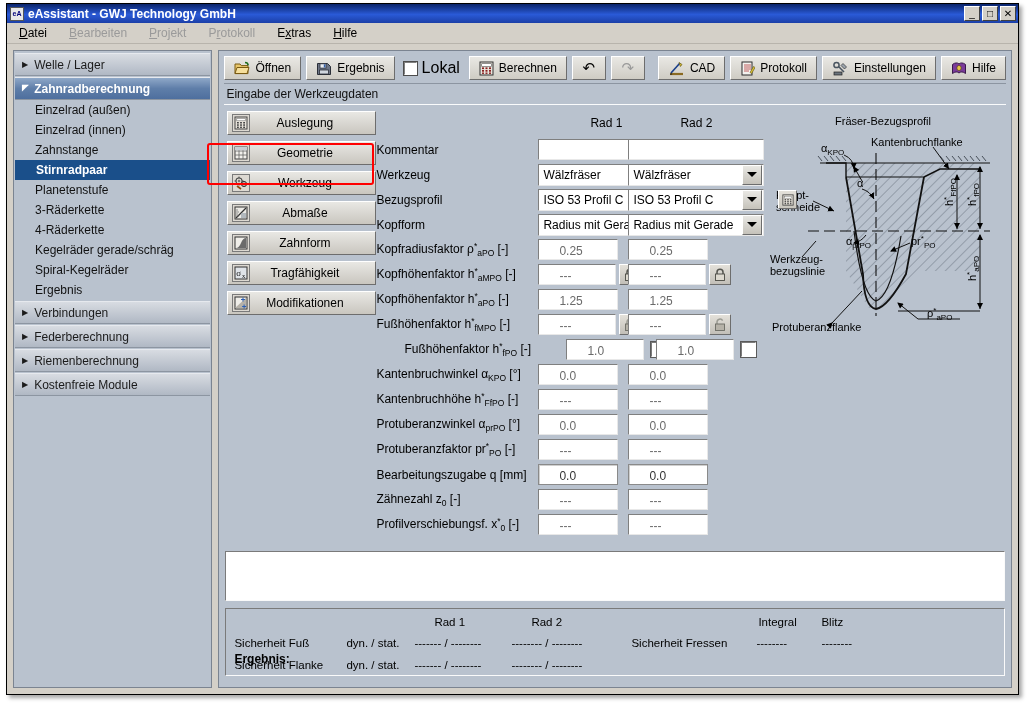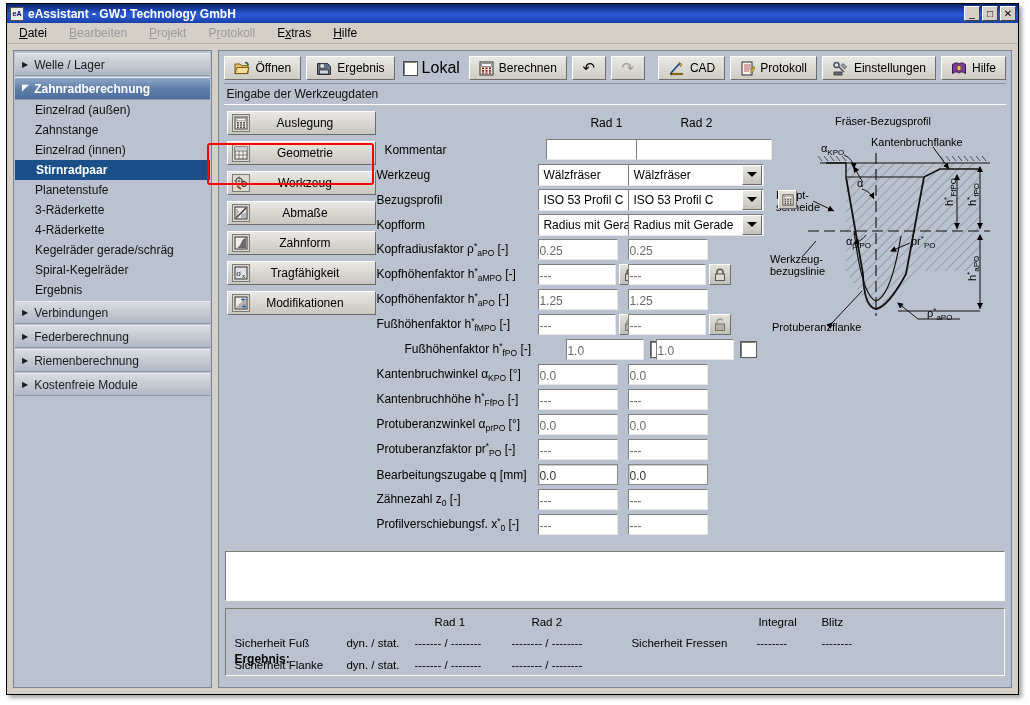--- a/index.html
+++ b/index.html
@@ -148,21 +148,21 @@
   }
   .frow { position:absolute; left:0; height:21px; display:flex; align-items:center; }
   .flabel { font-size:12px; white-space:nowrap; }
   .sub { font-size:8.5px; vertical-align:-3px; }
   .sup { font-size:8.5px; vertical-align:4px; }
   .inp {
     background:#ffffff;
     border-top:1px solid #7f7f7f; border-left:1px solid #7f7f7f;
     border-right:1px solid #e8e8e8; border-bottom:1px solid #e8e8e8;
     height:21px; font-size:12px; color:#6a6a6a;
-    padding:2px 0 0 0;
+    padding:2px 0 0 20px;
     display:flex; align-items:center;
   }
   .inp.strong {
     border:1px solid #8a8a8a; color:#333;
     box-shadow:inset 1px 1px 0 #cfcfcf;
   }
   .combo {
     display:flex; height:22px; background:#fff;
     border-top:1px solid #7f7f7f; border-left:1px solid #7f7f7f;
     border-right:1px solid #e8e8e8; border-bottom:1px solid #e8e8e8;
@@ -260,24 +260,24 @@
           <span>Welle / Lager</span>
         </div>
         <div class="sb-group active">
           <span class="arr" style="transform: rotate(180deg);">◢</span>
           <span>Zahnradberechnung</span>
         </div>
         <div class="sb-item">
           <span>Einzelrad (außen)</span>
         </div>
         <div class="sb-item">
+          <span>Einzelrad (innen)</span>
+        </div>
+        <div class="sb-item">
           <span>Zahnstange</span>
-        </div>
-        <div class="sb-item">
-          <span>Einzelrad (innen)</span>
         </div>
         <div class="sb-item selected">
           <span>Stirnradpaar</span>
         </div>
         <div class="sb-item">
           <span>Planetenstufe</span>
         </div>
         <div class="sb-item">
           <span>3-Räderkette</span>
         </div>
@@ -574,21 +574,21 @@
               <text x="153" y="134" font-size="11" font-family="Liberation Sans, sans-serif">pr<tspan font-size="8" dy="-4">*</tspan><tspan font-size="8" dy="7">PO</tspan></text>
               <text x="14" y="220" font-size="11" font-family="Liberation Sans, sans-serif" id="dg-pf">Protuberanzflanke</text>
               <text x="169" y="206" font-size="11" font-family="Liberation Sans, sans-serif">ρ<tspan font-size="8" dy="-4">*</tspan><tspan font-size="8" dy="7">aPO</tspan></text>
               <text x="195" y="95" font-size="11" font-family="Liberation Sans, sans-serif" transform="rotate(-90 195 95)">h<tspan font-size="8" dy="-4">*</tspan><tspan font-size="8" dy="7">FfPO</tspan></text>
               <text x="218" y="95" font-size="11" font-family="Liberation Sans, sans-serif" transform="rotate(-90 218 95)">h<tspan font-size="8" dy="-4">*</tspan><tspan font-size="8" dy="7">fPO</tspan></text>
               <text x="218" y="170" font-size="11" font-family="Liberation Sans, sans-serif" transform="rotate(-90 218 170)">h<tspan font-size="8" dy="-4">*</tspan><tspan font-size="8" dy="7">aPO</tspan></text>
             </svg>
           </div>
         <div class="colhead" style="left: 162px; top: 5px;">Rad 1</div>
             <div class="colhead" style="left: 252px; top: 5px;">Rad 2</div>
-            <div class="frow" style="top: 28px; width: 100%; margin-left: 8px;">
+            <div class="frow" style="top: 28px; width: 100%;">
               <div class="flabel" style="position: absolute; left: 0px;">Kommentar</div>
               <div style="position: absolute; left: 162px; display: flex; align-items: center; gap: 3px;">
                 <div class="inp" style="width: 136px;"></div>
               </div>
               <div style="position: absolute; left: 252px; display: flex; align-items: center; gap: 3px;">
                 <div class="inp" style="width: 136px;"></div>
               </div>
             </div>
             <div class="frow" style="top: 53px; width: 100%;">
               <div class="flabel" style="position: absolute; left: 0px;">Werkzeug</div>

